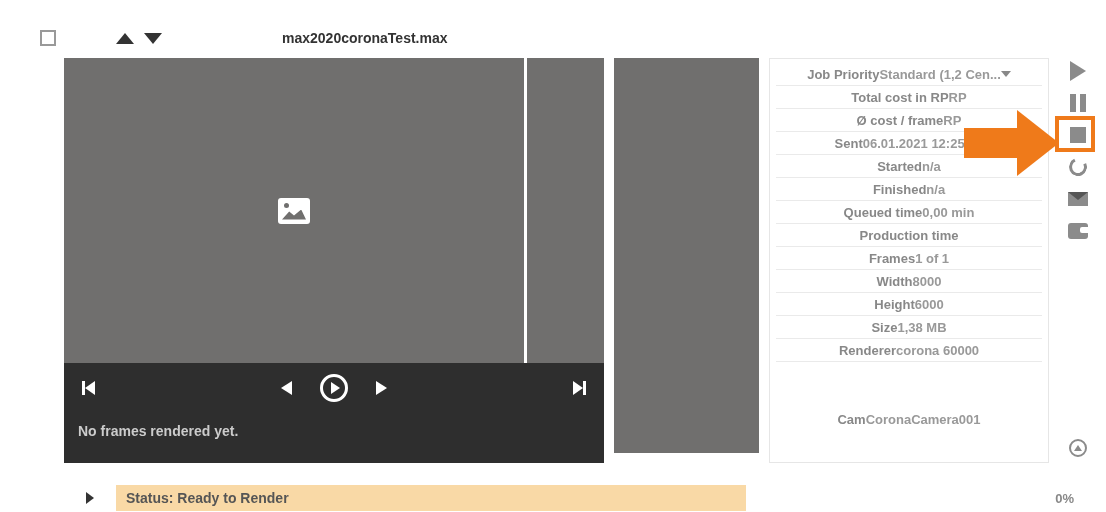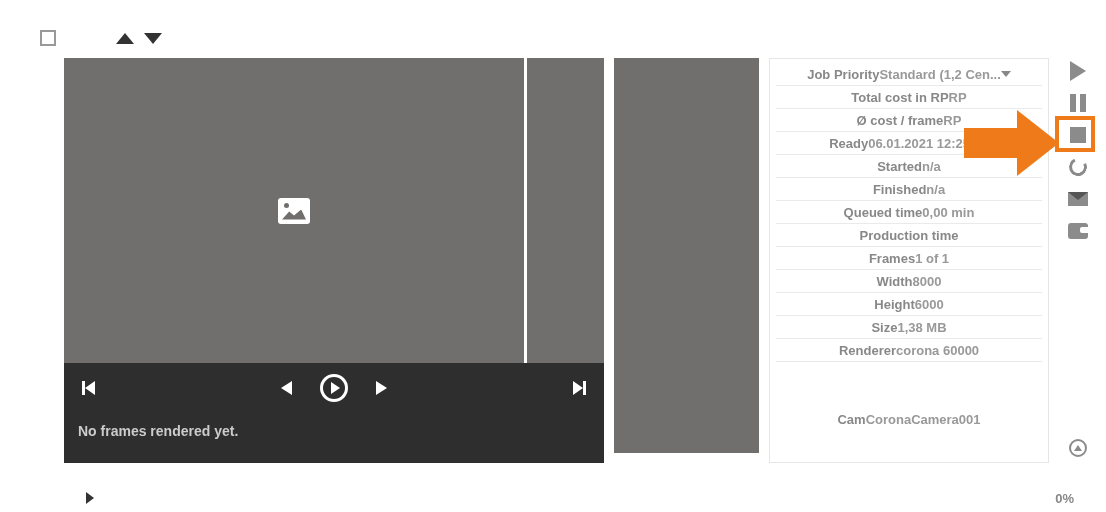--- a/index.html
+++ b/index.html
@@ -227,20 +227,21 @@
 </style>
 </head>
 <body>
 
 <div class="topbar">
   <div class="checkbox"></div>
   <div style="display:flex;align-items:center;margin-left:40px;">
     <div class="tri-up"></div>
     <div class="tri-down"></div>
   </div>
+  <div class="file-title">max2020coronaTest.max</div>
 </div>
 
 <div class="main">
   <div class="preview-col">
     <div class="preview-area">
       <div class="preview-left">
         <div class="img-icon"></div>
       </div>
       <div class="preview-right"></div>
     </div>
@@ -280,21 +281,21 @@
     </div>
     <div class="detail-row">
         <span>Total cost in RP</span>
         <span class="val">RP</span>
       </div>
     <div class="detail-row">
         <span>Ø cost / frame</span>
         <span class="val">RP</span>
       </div>
     <div class="detail-row">
-        <span>Ready</span>
+        <span>Sent</span>
         <span class="val">06.01.2021 12:25:30</span>
       </div>
     <div class="detail-row">
         <span>Started</span>
         <span class="val">n/a</span>
       </div>
     <div class="detail-row">
         <span>Finished</span>
         <span class="val">n/a</span>
       </div>
@@ -362,15 +363,16 @@
     <div class="hl-arrow-body"></div>
     <div class="hl-arrow-head"></div>
     <div class="hl-box"></div>
   </div>
 </div>
 
 <div class="statusbar">
   <div class="status-toggle">
       <div class="chev-right"></div>
     </div>
+  <div class="status-label">Status: Ready to Render</div>
   <div class="status-gap"></div>
   <div class="status-pct">0%</div>
 </div>
 
 </body></html>

